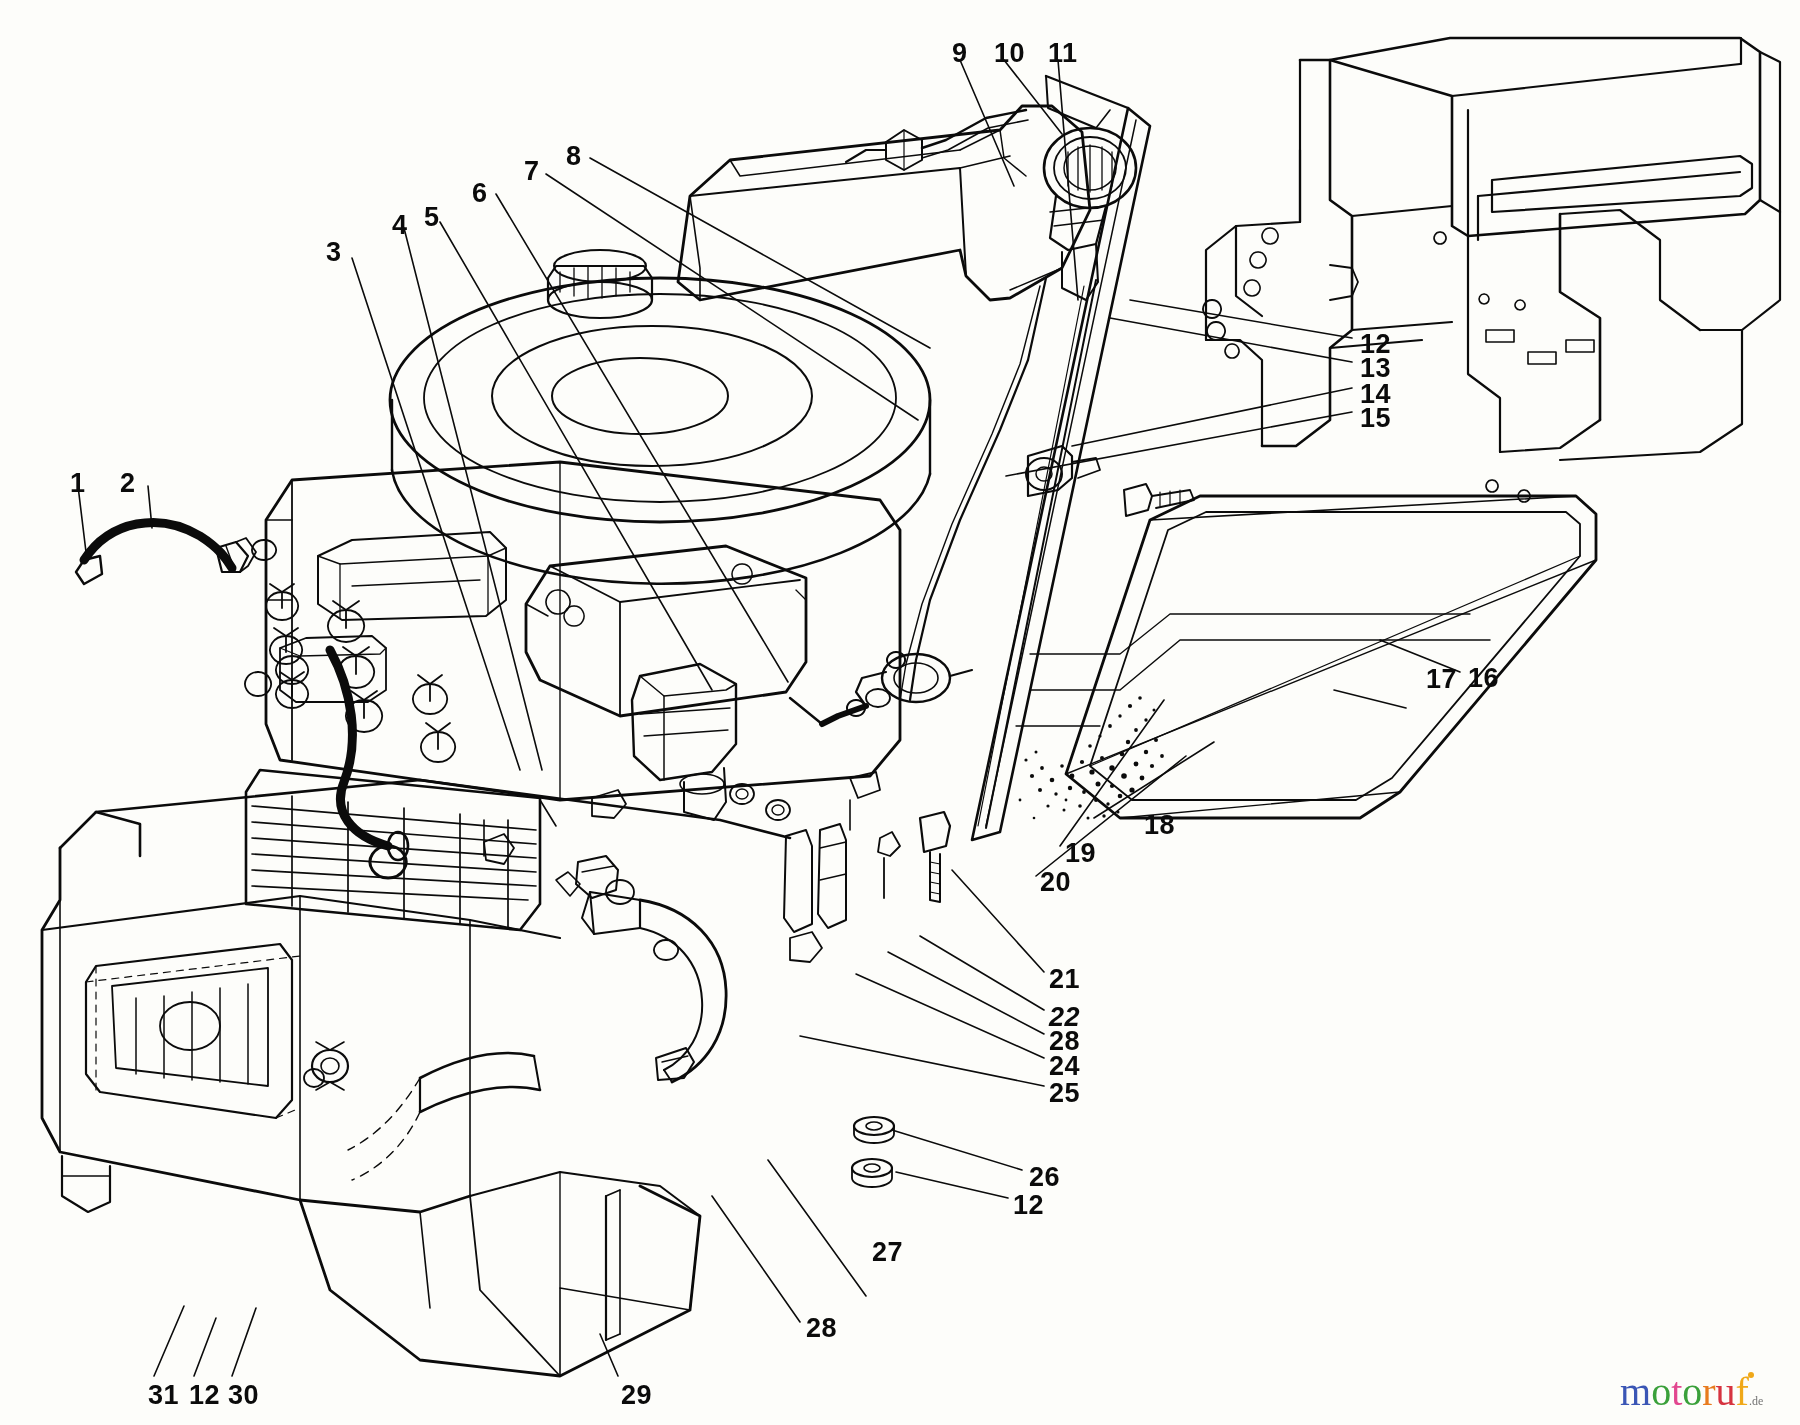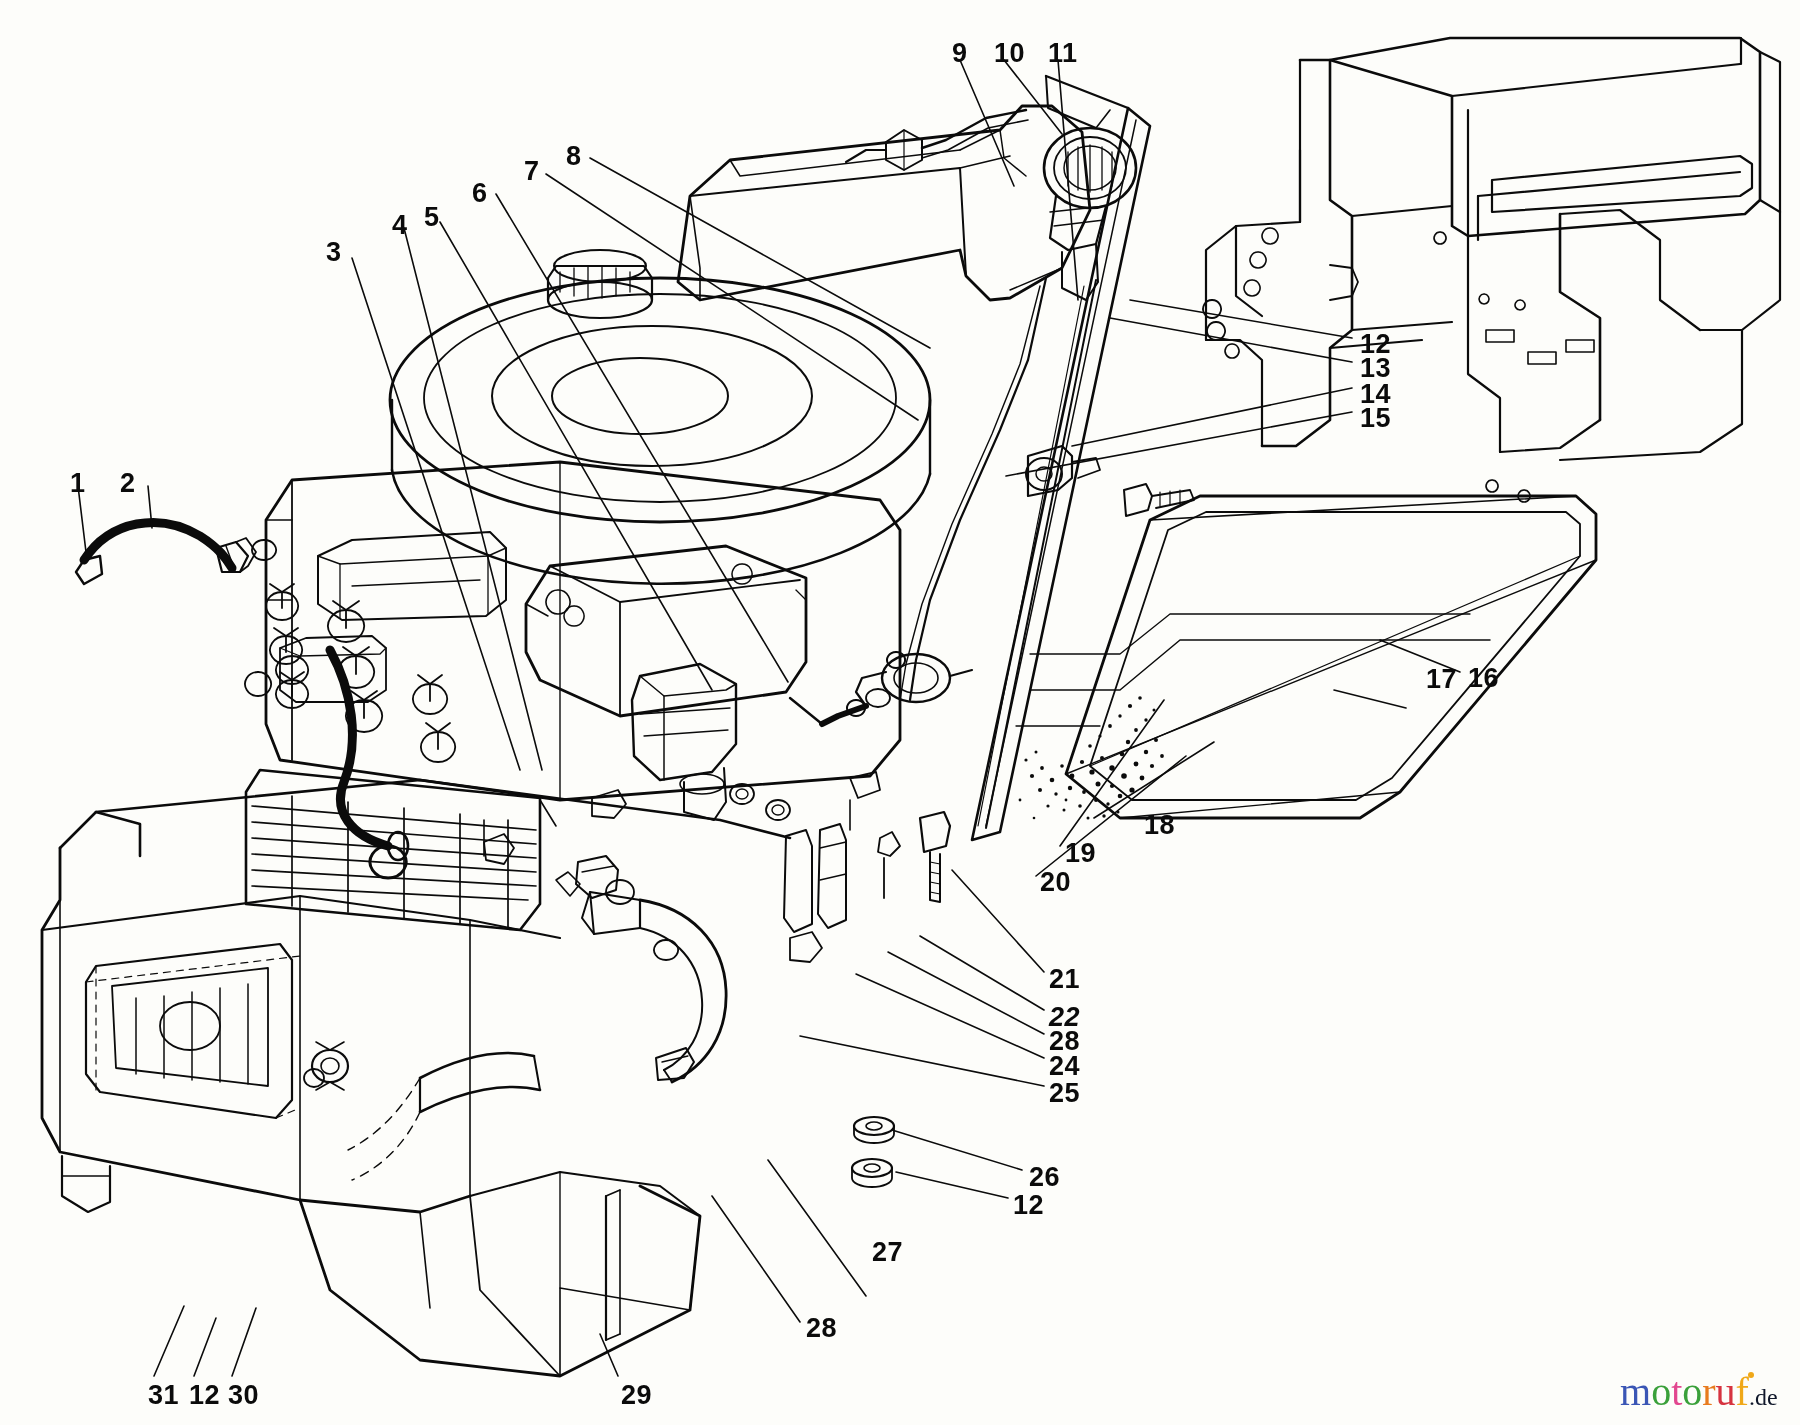--- a/index.html
+++ b/index.html
@@ -40,22 +40,22 @@
     left:1620px;
     top:1372px;
     font-family:"Liberation Serif", serif;
     font-size:40px;
     line-height:1;
     white-space:nowrap;
     user-select:none;
   }
   .brand span{display:inline-block;}
   .brand .suffix{
-    font-size:24px;
-    color:#0f172a;
+    font-size:12px;
+    color:#737373;
     vertical-align:baseline;
     letter-spacing:0px;
   }
   .dotacc{
     position:absolute;
     left:1748px;
     top:1372px;
     width:6px;height:6px;
     border-radius:50%;
     background:#f0a818;

